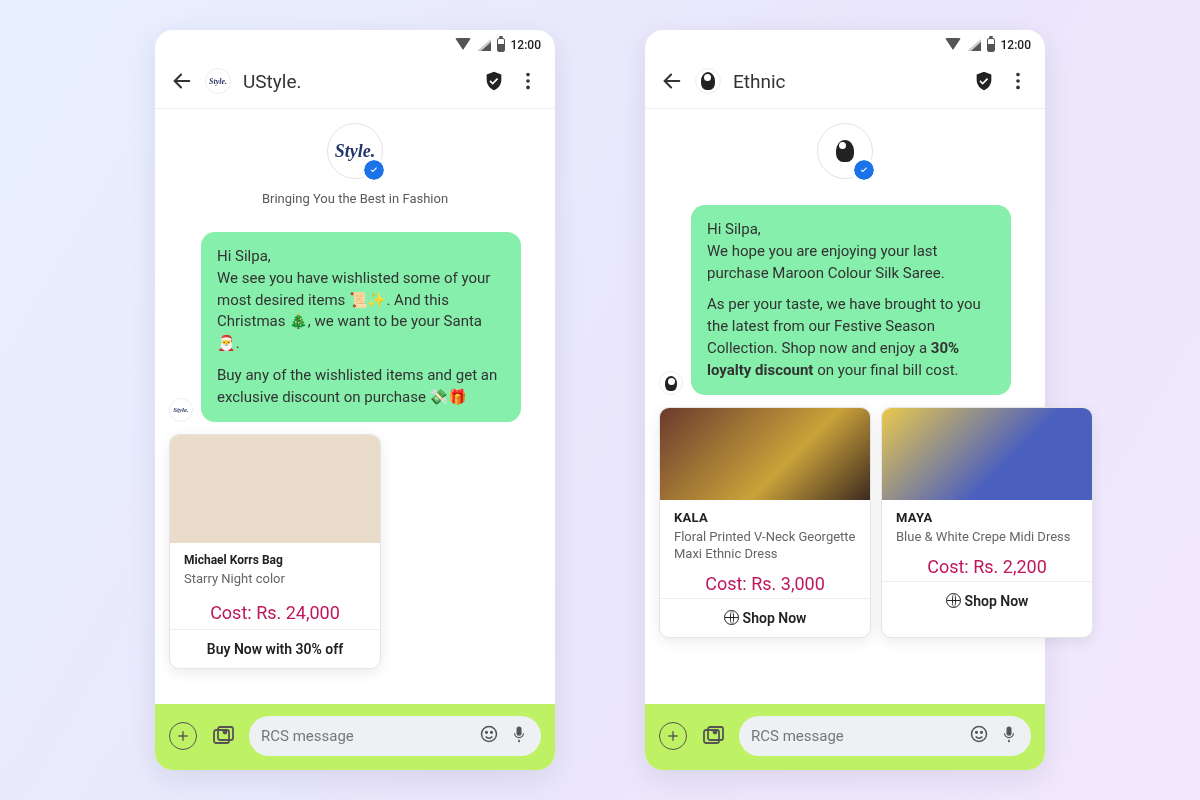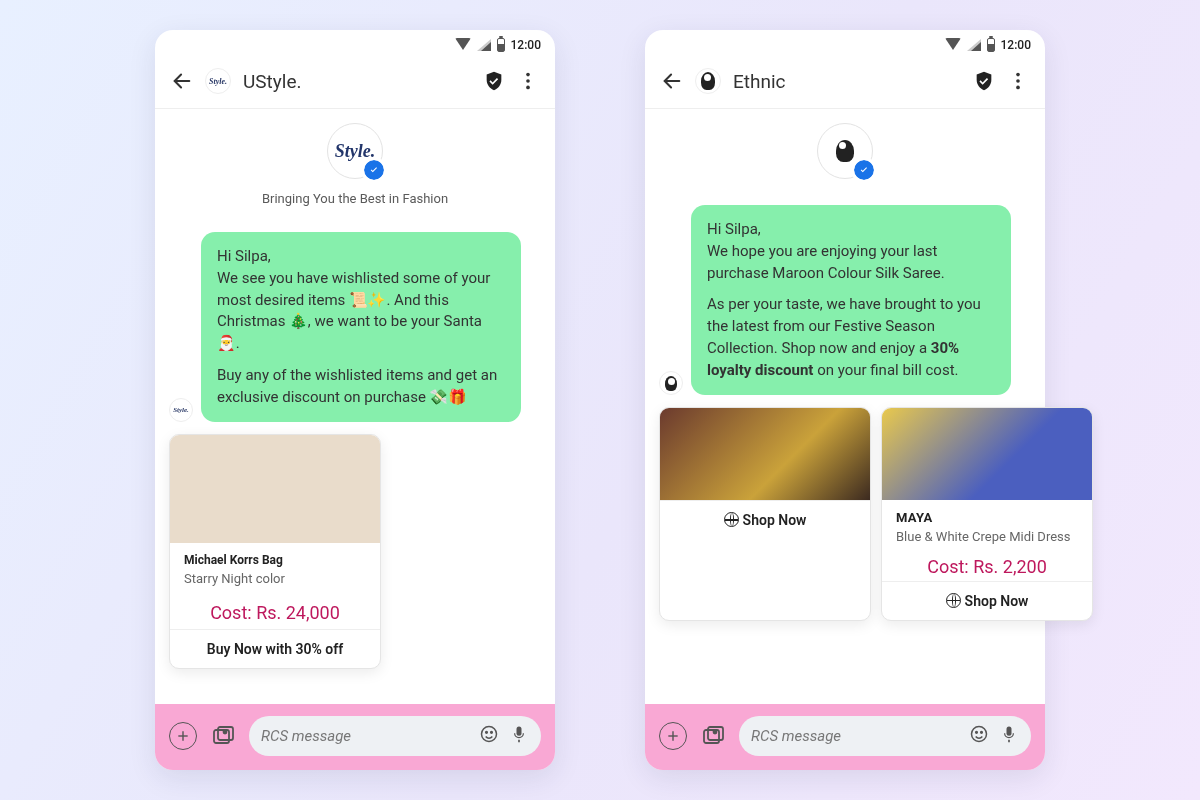--- a/index.html
+++ b/index.html
@@ -95,21 +95,21 @@
     border-top:1px solid #eee;text-align:center;padding:11px 4px;font-size:14px;font-weight:600;color:#222;
     display:flex;align-items:flex-start;justify-content:center;gap:4px;
   }
   .caction.small{font-size:13.5px;}
   .globe { width:15px;height:15px;border:1.5px solid #222;border-radius:50%;position:relative;display:inline-block;}
   .globe::before{content:"";position:absolute;left:40%;top:0;bottom:0;width:20%;border-left:1.5px solid #222;border-right:1.5px solid #222;border-radius:50%;}
   .globe::after{content:"";position:absolute;left:0;right:0;top:45%;height:1.5px;background:#222;}
   
   .inputbar {
     position:absolute; left:0; right:0; bottom:0;
-    display:flex;align-items:center;gap:12px;padding:12px 14px 14px;background:#f9a8d4;border-radius:0 0 18px 18px;font-style:italic;
+    display:flex;align-items:center;gap:12px;padding:12px 14px 14px;background:#bef264;border-radius:0 0 18px 18px;
   }
   .iconbtn{width:28px;height:28px;display:flex;align-items:center;justify-content:center;color:#555;}
   .iconbtn.circle{border:1.8px solid #555;border-radius:50%;}
   .rcsfield{
     flex:1;background:#eef1f4;border-radius:22px;height:40px;display:flex;align-items:center;
     padding:0 12px;color:#777;font-size:15px;gap:10px;
   }
   .rcsfield .ph{flex:1;}
   .rcsfield svg{flex:none;}
   
@@ -282,20 +282,25 @@
       </p>
       <p>
         <span>As per your taste, we have brought to you the latest from our Festive Season Collection. Shop now and enjoy a </span><b>30% loyalty discount</b><span> on your final bill cost.</span>
       </p>
     </div>
   </div>
 
   <div class="carousel">
     <div class="card">
       <div class="cimg store1 ethnic-small"></div>
+      <div class="cbody ethnic">
+        <div class="ctitle small">KALA</div>
+        <div class="csub">Floral Printed V-Neck Georgette Maxi Ethnic Dress</div>
+        <div class="ccost">Cost: Rs. 3,000</div>
+      </div>
       <div class="caction">
         <span class="globe"></span>
         <span>Shop Now</span>
       </div>
     </div>
     <div class="card trail">
       <div class="cimg store2 ethnic-small"></div>
       <div class="cbody ethnic">
         <div class="ctitle small">MAYA</div>
         <div class="csub">Blue &amp; White Crepe Midi Dress</div>

